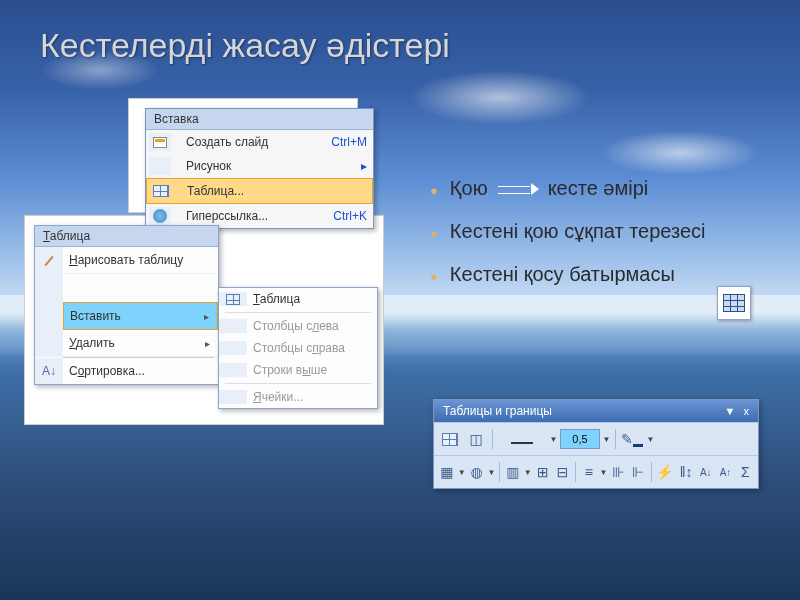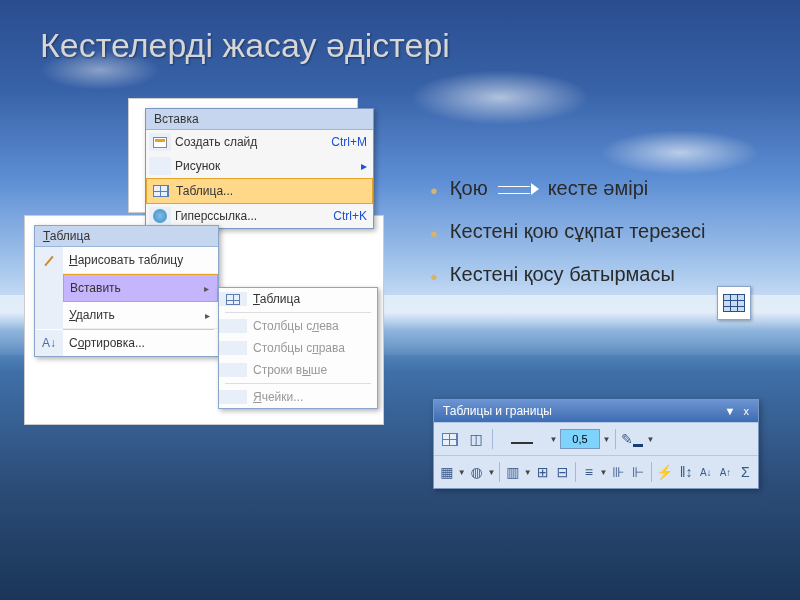--- a/index.html
+++ b/index.html
@@ -95,21 +95,21 @@
     .menu1 .header {
       background: #c7d6ef;
       padding: 3px 8px;
       color: #333;
       border-bottom: 1px solid #9bb4d9;
     }
     .menu1 .row {
       display: flex;
       align-items: center;
       padding: 3px 6px 3px 3px;
-      gap: 4px;
+      gap: 15px;
       color: #333;
     }
     .menu1 .row.sel {
       background: #ffd88a;
       border: 1px solid #e3a427;
       margin: 0;
     }
     .menu1 .shortcut { margin-left: auto; color: #1d4ed8; }
     .menu1 .iconbox {
       width: 22px;
@@ -151,22 +151,23 @@
     }
     .menu2 .row2 {
       display: flex;
       align-items: center;
       padding: 6px 8px 6px 0;
       flex: 1;
       color: #333;
       border-bottom: 1px solid #eee;
     }
     .menu2 .row2.sel {
-      background: #c4b5fd;
+      background: #7dd3fc;
       border: 1px solid #e3a427;
+      margin-top: 28px;
     }
     .menu2 .row2 .arr { margin-left: auto; font-size: 10px; color: #555; }
     .menu2 .u { text-decoration: underline; }
     
     .submenu {
       position: absolute;
       top: 287px;
       left: 218px;
       width: 160px;
       background: #fdfdfd;

